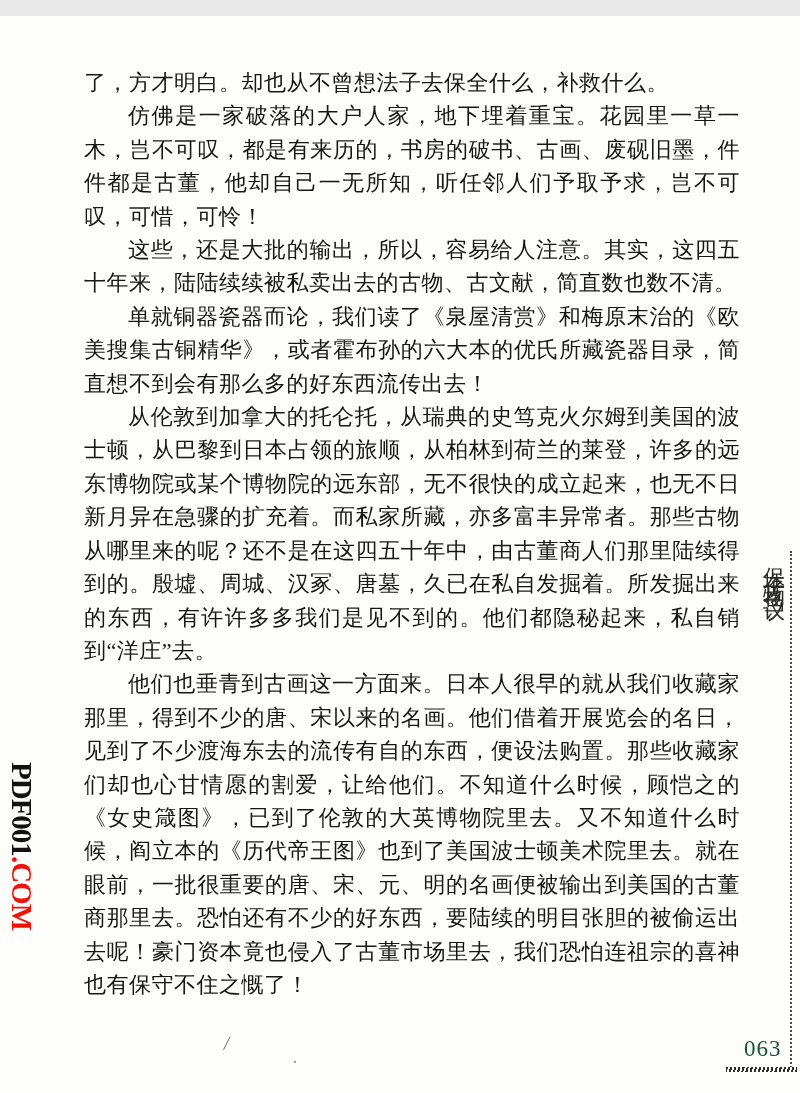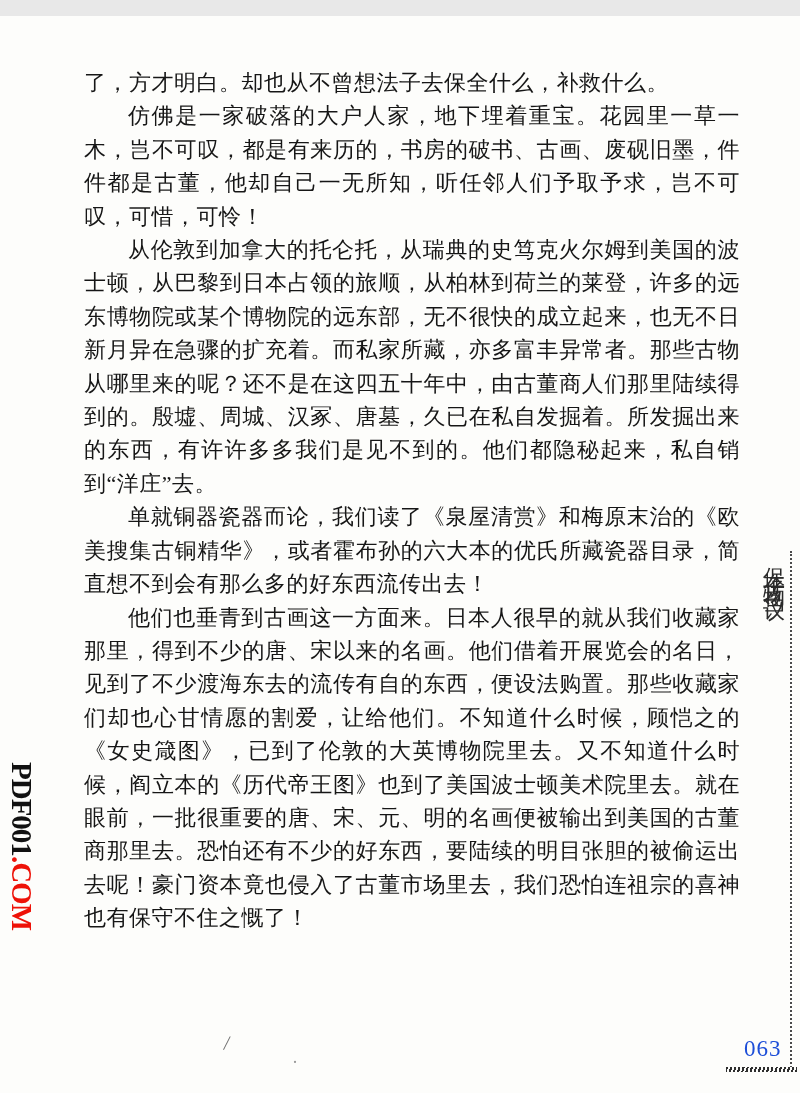--- a/index.html
+++ b/index.html
@@ -54,21 +54,21 @@
     height: 521px;
     width: 0;
     border-left: 2px dotted #4a4a4a;
   }
   
   .page-number {
     position: absolute;
     left: 744px;
     top: 1020px;
     font-size: 23px;
-    color: #1d4ed8;
+    color: #14532d;
     letter-spacing: 1px;
   }
   .hatch-line {
     position: absolute;
     left: 726px;
     top: 1051px;
     width: 71px;
     height: 5px;
     background: repeating-linear-gradient(
       105deg,
@@ -108,22 +108,23 @@
   }
 </style>
 </head>
 <body>
 
 <div class="page">
 
   <div class="body-text">
     <p class="continuation">了，方才明白。却也从不曾想法子去保全什么，补救什么。</p>
     <p>仿佛是一家破落的大户人家，地下埋着重宝。花园里一草一木，岂不可叹，都是有来历的，书房的破书、古画、废砚旧墨，件件都是古董，他却自己一无所知，听任邻人们予取予求，岂不可叹，可惜，可怜！</p>
+    <p>这些，还是大批的输出，所以，容易给人注意。其实，这四五十年来，陆陆续续被私卖出去的古物、古文献，简直数也数不清。</p>
+    <p>单就铜器瓷器而论，我们读了《泉屋清赏》和梅原末治的《欧美搜集古铜精华》，或者霍布孙的六大本的优氏所藏瓷器目录，简直想不到会有那么多的好东西流传出去！</p>
     <p>从伦敦到加拿大的托仑托，从瑞典的史笃克火尔姆到美国的波士顿，从巴黎到日本占领的旅顺，从柏林到荷兰的莱登，许多的远东博物院或某个博物院的远东部，无不很快的成立起来，也无不日新月异在急骤的扩充着。而私家所藏，亦多富丰异常者。那些古物从哪里来的呢？还不是在这四五十年中，由古董商人们那里陆续得到的。殷墟、周城、汉冢、唐墓，久已在私自发掘着。所发掘出来的东西，有许许多多我们是见不到的。他们都隐秘起来，私自销到“洋庄”去。</p>
-    <p>单就铜器瓷器而论，我们读了《泉屋清赏》和梅原末治的《欧美搜集古铜精华》，或者霍布孙的六大本的优氏所藏瓷器目录，简直想不到会有那么多的好东西流传出去！</p>
     <p>他们也垂青到古画这一方面来。日本人很早的就从我们收藏家那里，得到不少的唐、宋以来的名画。他们借着开展览会的名日，见到了不少渡海东去的流传有自的东西，便设法购置。那些收藏家们却也心甘情愿的割爱，让给他们。不知道什么时候，顾恺之的《女史箴图》，已到了伦敦的大英博物院里去。又不知道什么时候，阎立本的《历代帝王图》也到了美国波士顿美术院里去。就在眼前，一批很重要的唐、宋、元、明的名画便被输出到美国的古董商那里去。恐怕还有不少的好东西，要陆续的明目张胆的被偷运出去呢！豪门资本竟也侵入了古董市场里去，我们恐怕连祖宗的喜神也有保守不住之慨了！</p>
   </div>
 
   <div class="sidebar-title">保存古物刍议</div>
 
   <div class="dotted-rule"></div>
 
   <div class="page-number">063</div>
 
   <div class="hatch-line"></div>

